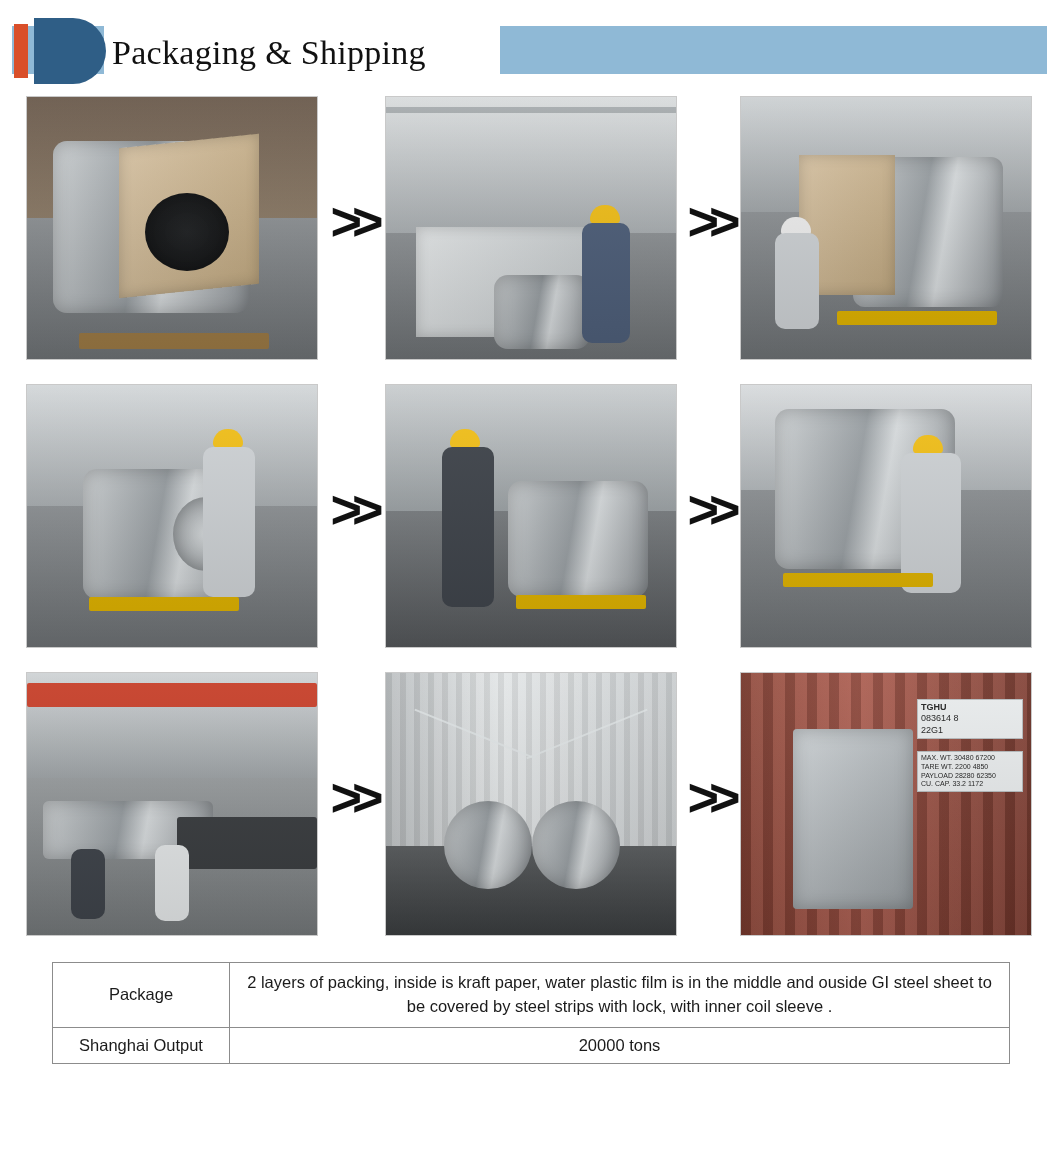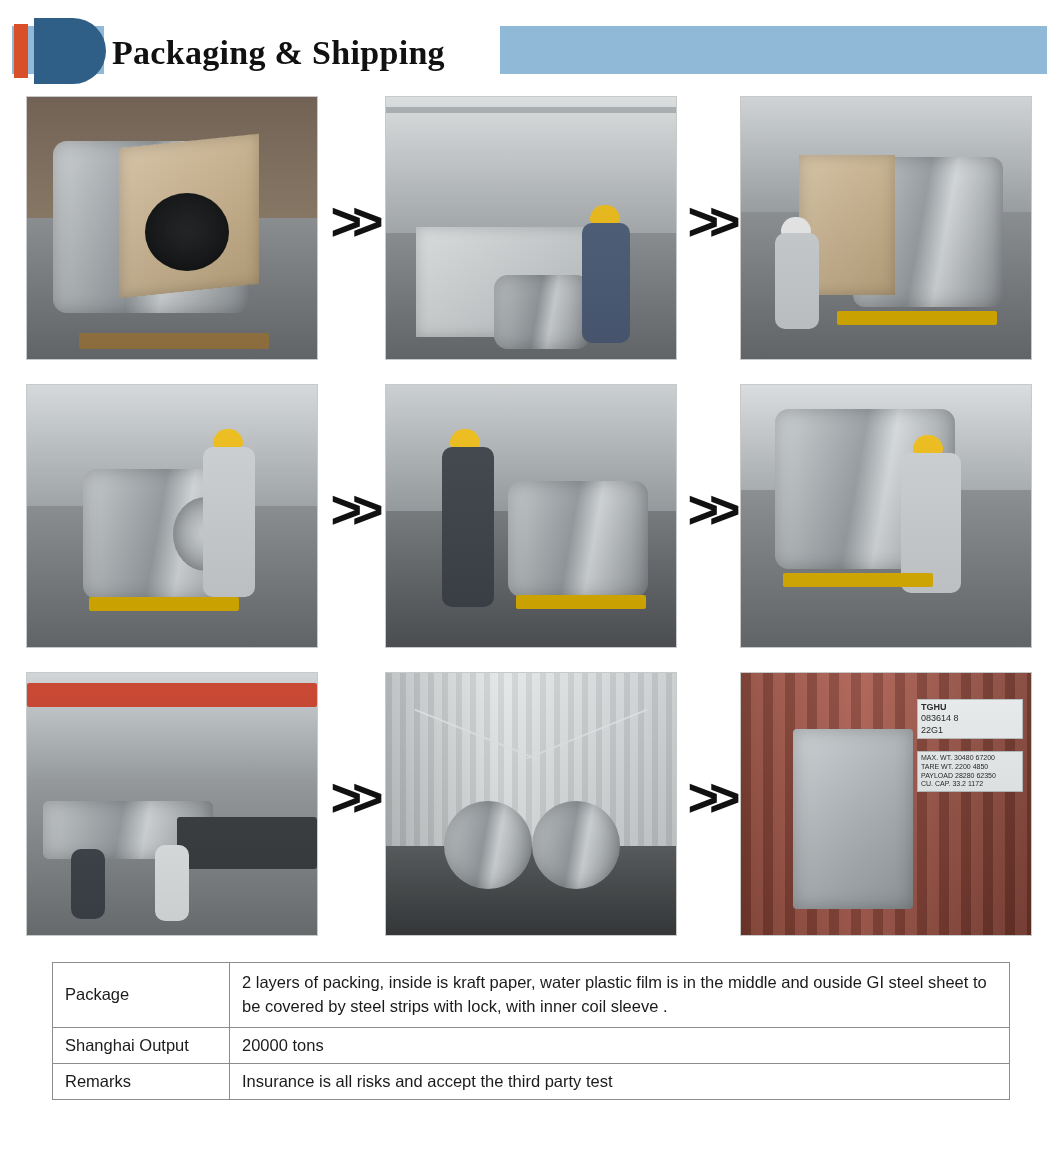--- a/index.html
+++ b/index.html
@@ -28,21 +28,21 @@
   .logo .bar2{
     position:absolute;left:20px;top:0px;width:16px;height:66px;background:#2f5e86;
   }
   .logo .dshape{
     position:absolute;left:36px;top:0px;width:56px;height:66px;
     background:#2f5e86;
     border-top-right-radius:33px;border-bottom-right-radius:33px;
   }
   .header-title{
     position:absolute;left:112px;top:16px;
-    font-size:34px;font-weight:bold;color:#111111;
+    font-size:34px;font-weight:normal;color:#111111;
     letter-spacing:.3px;
     font-family:"Liberation Serif", serif;
   }
   .header-title-bg{
     position:absolute;left:104px;top:8px;width:396px;height:48px;background:#ffffff;
   }
 
   
   .grid{position:absolute;left:0;top:92px;width:1059px;height:868px;}
   .row{position:absolute;left:0;width:1059px;height:268px;}
@@ -95,21 +95,21 @@
     background:repeating-linear-gradient(90deg,rgba(0,0,0,.16) 0 10px,rgba(255,255,255,.06) 10px 22px);}
   .plate{position:absolute;background:#e9eced;border:1px solid #b7bcbe;font-size:7px;color:#222;
          padding:2px 3px;line-height:1.25;font-family:"Liberation Sans", sans-serif;}
   .truck{position:absolute;background:#3a3d40;border-radius:3px;}
   .crane{position:absolute;background:#c7402a;border-radius:2px;}
   .shade{position:absolute;left:0;top:0;width:100%;height:100%;
     background:linear-gradient(180deg,rgba(255,255,255,.05),rgba(0,0,0,.12));}
 
   
   .table-wrap{position:absolute;left:52px;top:962px;width:958px;height:186px;}
-  table{border-collapse:collapse;width:958px;font-size:16.5px;color:#1b1b1b;}
+  table{border-collapse:collapse;width:958px;font-size:16.5px;color:#1b1b1b;text-align:center;}
   td{border:1px solid #8c8c8c;padding:8px 12px;vertical-align:middle;}
   td.k{width:152px;}
   td.v{width:auto;}
   .multi{line-height:1.45;}
 </style>
 </head>
 <body>
 
 <div class="page">
 
@@ -304,21 +304,17 @@
     <table>
       <tbody>
         <tr>
           <td class="k">Package</td>
           <td class="v multi">2 layers of packing, inside is kraft paper, water plastic film is in the middle and ouside GI steel sheet to be covered by steel strips with lock, with inner coil sleeve .</td>
         </tr>
         <tr>
           <td class="k">Shanghai Output</td>
           <td class="v">20000 tons</td>
         </tr>
-        <tr>
-          <td class="k">Remarks</td>
-          <td class="v">Insurance is all risks and accept the third party test</td>
-        </tr>
       </tbody>
     </table>
   </div>
 
 </div>
 
 </body></html>

